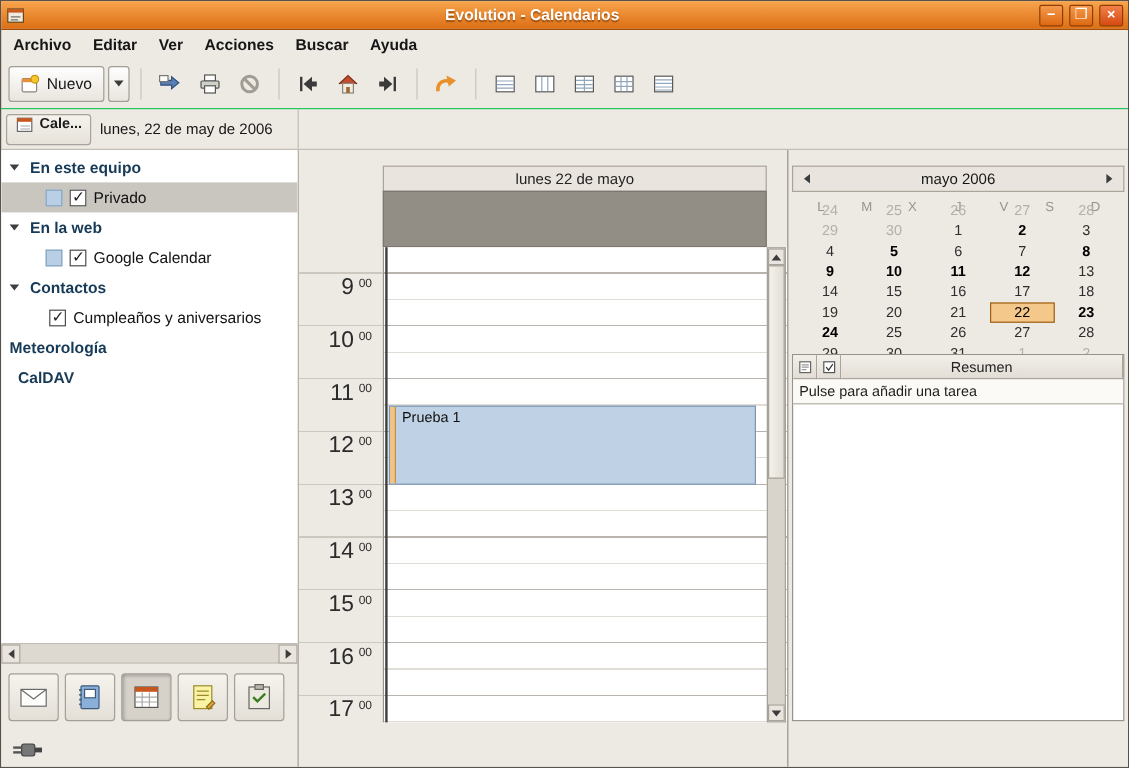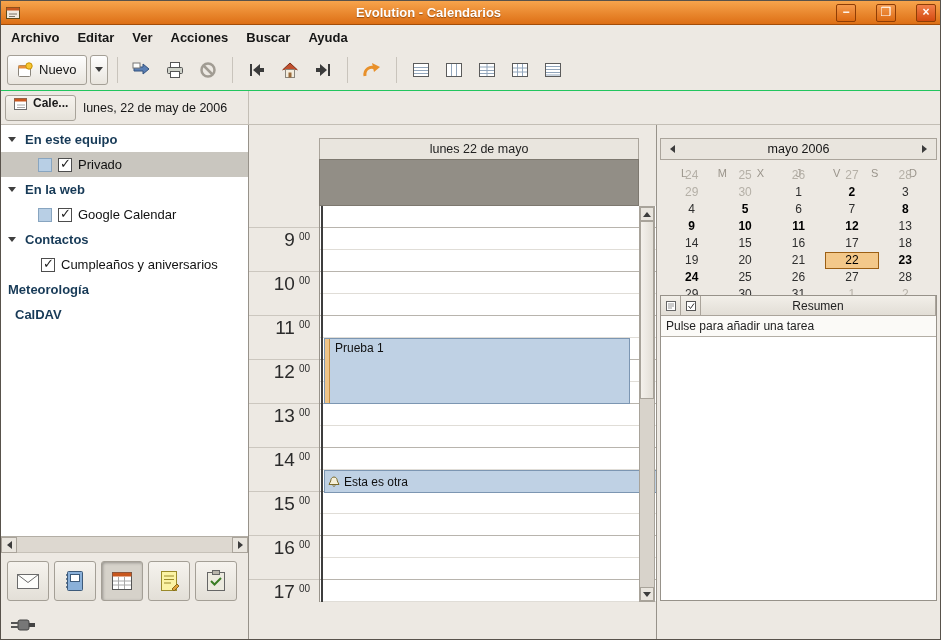--- a/index.html
+++ b/index.html
@@ -1,21 +1,21 @@
 <!DOCTYPE html>
 <html style="--titlebar-top: #f7a44c; --titlebar-bottom: #dd6f15; --accent-orange: #e8902a; --event-blue: #bfd1e4; --selected-day: #f3c88a; --swatch-blue: #b8cfe5;"><head>
 <meta charset="utf-8">
 <style>
   html,body{margin:0;padding:0}
   body{width:941px;height:640px;position:relative;font-family:"Liberation Sans","DejaVu Sans",sans-serif;font-size:13px;color:#1a1a1a;background:#8c8880;overflow:hidden}
   *{box-sizing:border-box}
   #win{position:absolute;inset:0;display:flex;flex-direction:column;background:#ede9e3;border:1px solid #58524b}
 
   
-  #titlebar{flex:0 0 24px;background:linear-gradient(to bottom,var(--titlebar-top,#f7a44c),var(--titlebar-bottom,#dd6f15));display:flex;align-items:center;padding:0 4px;gap:20px;border-bottom:1px solid #a34d08}
+  #titlebar{flex:0 0 24px;background:linear-gradient(to bottom,var(--titlebar-top,#f7a44c),var(--titlebar-bottom,#dd6f15));display:flex;align-items:center;padding:0 4px;gap:5px;border-bottom:1px solid #a34d08}
   #title{flex:1;text-align:center;color:#fff;font-weight:bold;font-size:13px;text-shadow:0 1px 1px rgba(90,40,0,.55)}
   .wbtn{width:20px;height:18px;border:1px solid #8f3d05;border-radius:2px;background:linear-gradient(#f59a4d,#dd6a12);color:#fff;font-size:12px;line-height:15px;text-align:center;font-weight:bold}
   .wbtn.close{background:linear-gradient(#f2804a,#d44a10)}
 
   
   #menubar{flex:0 0 24px;display:flex;align-items:center;padding:0 2px;gap:2px}
   .menu-item{padding:3px 8px;font-weight:bold;font-size:13px;color:#161616}
 
   
   #toolbar{flex:0 0 42px;display:flex;align-items:center;padding:2px 6px;gap:3px;border-bottom:1px solid #22c55e}
@@ -371,28 +371,20 @@
         <div class="hlabel" style="top:376px">
             <span class="h">17</span>
             <span class="m">00</span>
           </div>
       </div>
 
       <div id="dv-grid">
         <div class="event" id="ev1">
           <span class="lstrip"></span>
           <span class="ev-title">Prueba 1</span>
-        </div>
-        <div class="event" id="ev2">
-          <svg width="12" height="12">
-              <path d="M6 1C3.6 1 2.8 3.4 2.7 5L1 8.5h10L9.3 5C9.2 3.4 8.4 1 6 1z" fill="#f6f0da" stroke="#7a6a2a"></path>
-              <path d="M4.8 9.5a1.3 1.3 0 0 0 2.4 0" fill="none" stroke="#7a6a2a"></path>
-            </svg>
-          <span>Esta es otra</span>
-          <span class="rstrip"></span>
         </div>
       </div>
 
       <div id="dv-scroll">
         <div class="scr-btn" id="scr-up">
             <span class="tri-up-s"></span>
           </div>
         <div id="scr-thumb"></div>
         <div class="scr-btn" id="scr-down">
             <span class="tri-dn"></span>

